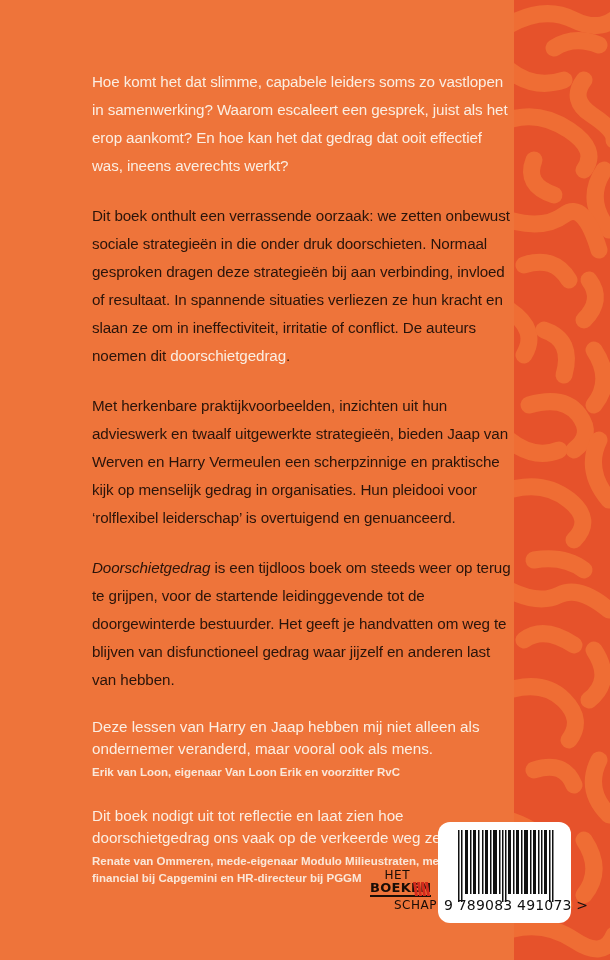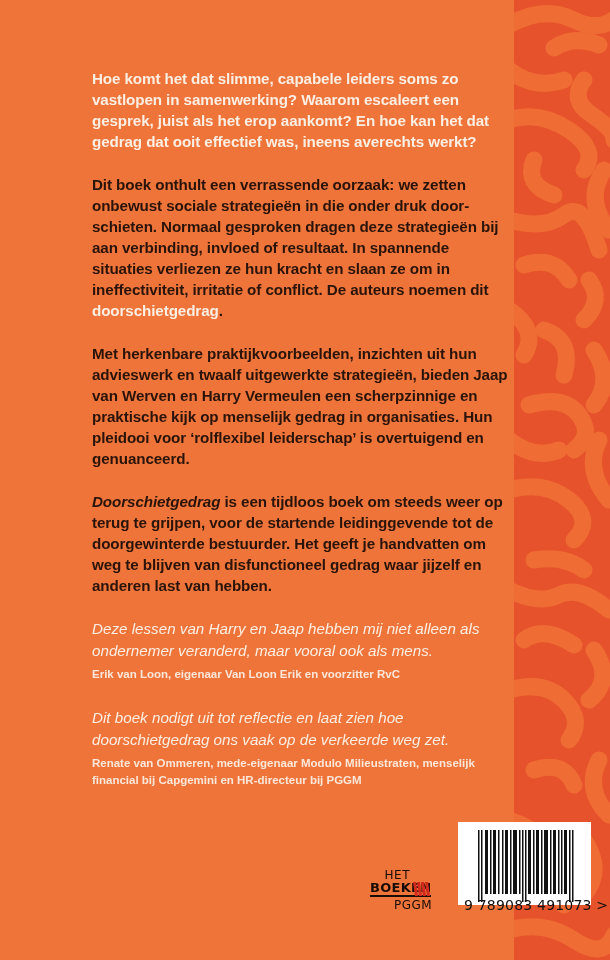--- a/index.html
+++ b/index.html
@@ -6,38 +6,38 @@
   body {
     width: 610px; height: 960px; overflow: hidden;
     background: #ee743a;
     position: relative;
     font-family: "Liberation Sans", "DejaVu Sans", sans-serif;
   }
   .content {
     position: absolute; left: 92px; top: 68px; width: 420px;
   }
   .para {
-    font-size: 15.2px; line-height: 21px; margin: 0 0 22px 0;
+    font-size: 15.2px; line-height: 28px; margin: 0 0 22px 0;
     letter-spacing: -0.1px;
-    font-weight: bold;
   }
   .light { color: #fbeee2; }
   .dark { color: #2a140a; }
   .para em { font-style: italic; }
   .quote { margin-bottom: 24px; }
-  .quote .text { font-size: 15.2px; line-height: 22.4px; color: #fbeee2; margin: 0; font-style: italic; }
+  .quote .text { font-size: 15.2px; line-height: 22.4px; color: #fbeee2; margin: 0; }
   .quote .attr { font-size: 11.5px; line-height: 17px; color: #fbeee2; margin: 3px 0 0 0; font-weight: bold; opacity: 0.95; }
   .strip {
     position: absolute; left: 514px; top: 0; width: 96px; height: 960px;
     background: #e6522b; overflow: hidden;
   }
   .strip svg { position: absolute; left: 0; top: 0; }
   .barcode {
-    position: absolute; left: 458px; top: 822px; width: 133px; height: 83px;
+    position: absolute; left: 438px; top: 822px; width: 133px; height: 101px;
     background: #ffffff;
+    border-radius: 12px;
   }
   .barcode svg { position: absolute; left: 0; top: 0; }
   .barcode .digits {
     position: absolute; left: 6px; top: 75px; width: 125px;
     font-family: "DejaVu Sans", sans-serif; font-size: 14px; color: #111; letter-spacing: 0.2px;
     white-space: pre;
   }
   .logo { position: absolute; left: 318px; top: 868px; width: 66px; height: 46px; margin-left: 48px; }
   .logo .het { position: absolute; right: 22px; top: 0; font-family: "DejaVu Sans", sans-serif; font-size: 12px; color: #1a0d06; letter-spacing: 0.5px; }
   .logo .boeken { position: absolute; left: 4px; top: 13px; font-family: "DejaVu Sans", sans-serif; font-weight: bold; font-size: 13px; color: #1a0d06; letter-spacing: 0.3px; border-bottom: 2px solid #1a0d06; line-height: 14px; }
@@ -106,21 +106,21 @@
   <span class="het">HET</span>
   <span class="boeken">BOEKEN</span>
   <svg class="bars" width="18" height="14" viewBox="0 0 18 14">
     <g fill="#d42a1c">
       <polygon points="0,0 3,0 5,14 2,14"></polygon>
       <polygon points="4,0 7,0 9,14 6,14"></polygon>
       <polygon points="8,0 11,0 13,14 10,14"></polygon>
       <polygon points="12,0 15,0 17,14 14,14"></polygon>
     </g>
   </svg>
-  <span class="schap">PGGM</span>
+  <span class="schap">SCHAP</span>
 </div>
 
 <div class="barcode">
   <svg width="133" height="98" viewBox="0 0 133 98">
     <g fill="#111">
       <rect x="20" y="8" width="1.5" height="72"></rect>
       <rect x="23" y="8" width="1.5" height="72"></rect>
       <rect x="27" y="8" width="3" height="64"></rect>
       <rect x="32" y="8" width="1.5" height="64"></rect>
       <rect x="35" y="8" width="3" height="64"></rect>

